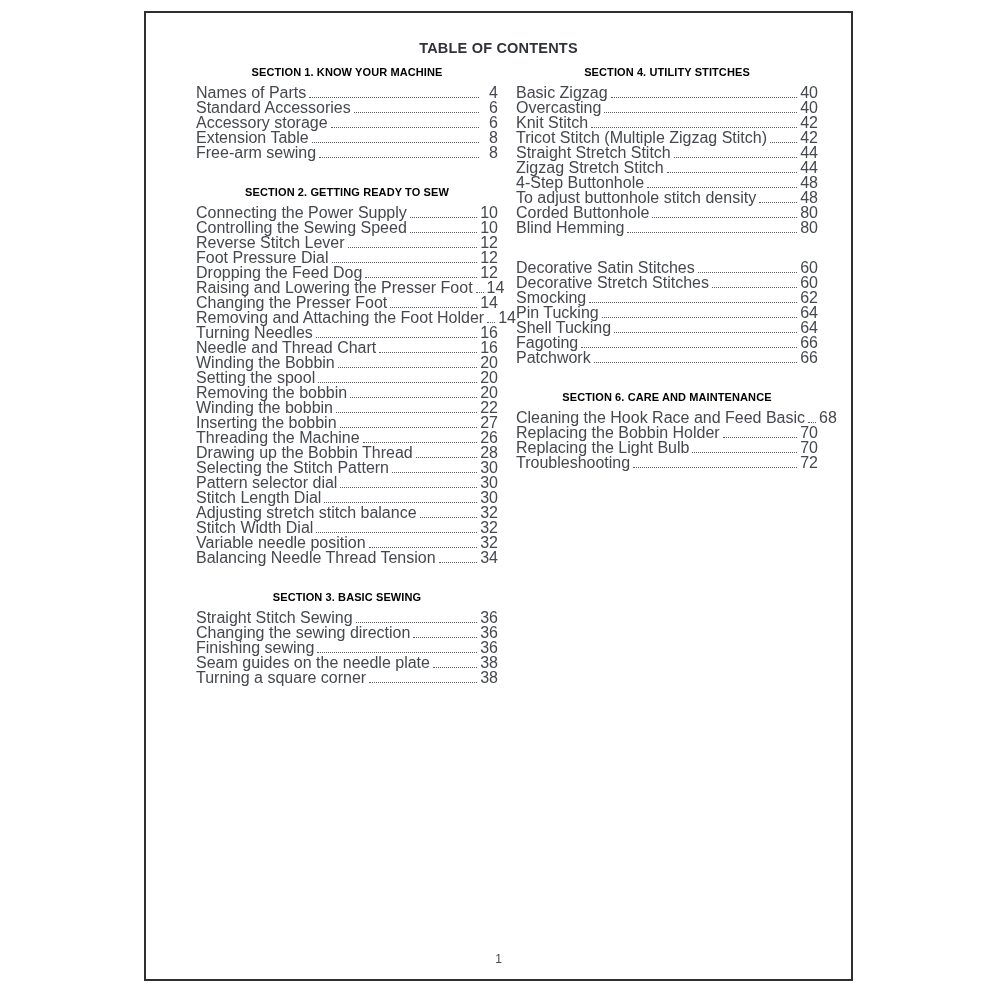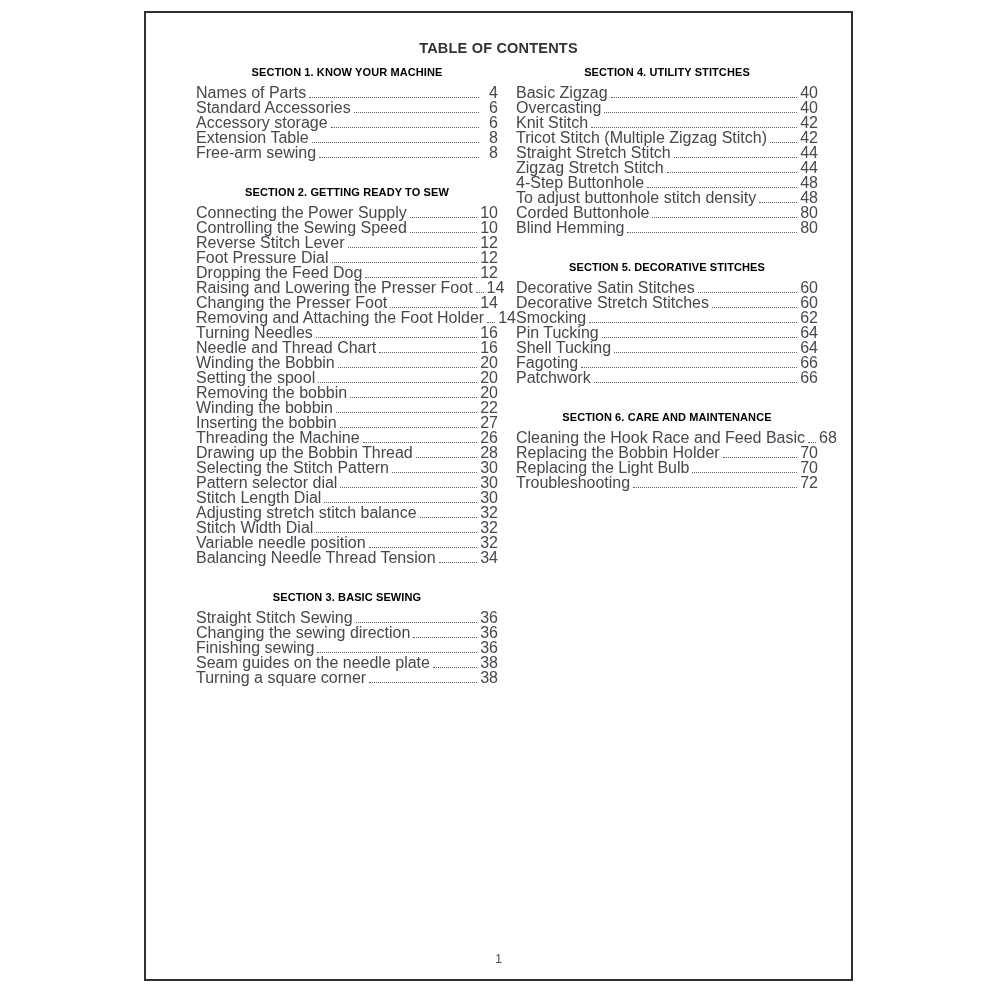--- a/index.html
+++ b/index.html
@@ -324,21 +324,20 @@
               <span class="dots"></span>
               <span class="num">80</span>
             </div>
             <div class="entry">
               <span class="label">Blind Hemming</span>
               <span class="dots"></span>
               <span class="num">80</span>
             </div>
           </div>
           <div class="section">
-            <div class="section-heading">SECTION 5. DECORATIVE STITCHES</div>
             <div class="entry">
               <span class="label">Decorative Satin Stitches</span>
               <span class="dots"></span>
               <span class="num">60</span>
             </div>
             <div class="entry">
               <span class="label">Decorative Stretch Stitches</span>
               <span class="dots"></span>
               <span class="num">60</span>
             </div>

